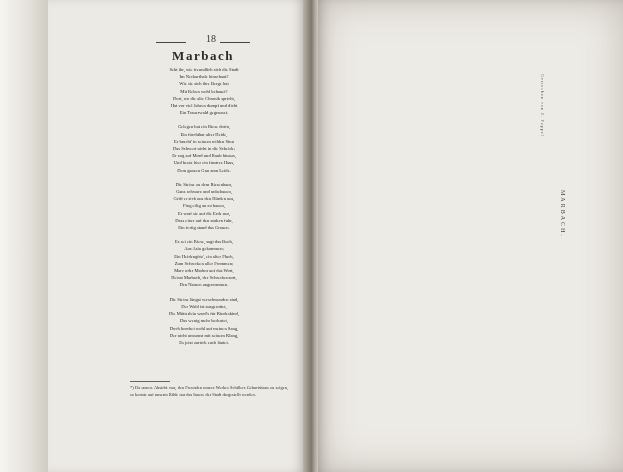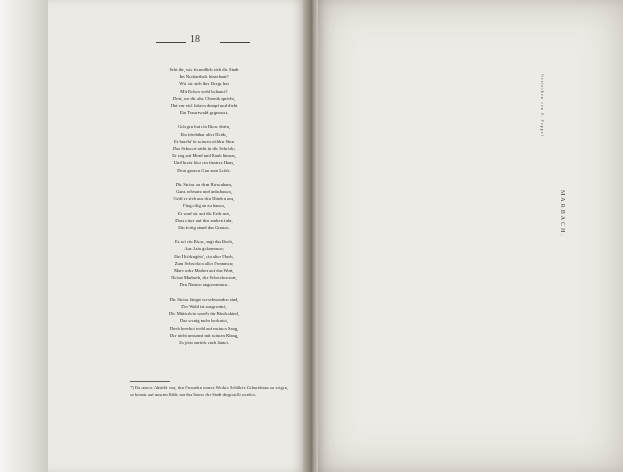--- a/index.html
+++ b/index.html
@@ -69,21 +69,21 @@
     top: 42px;
     width: 30px;
     height: 0;
     border-top: 1px solid #4a453d;
   }
   .folio {
     position: absolute;
     left: 142px;
     top: 33px;
     width: 26px;
-    text-align: left;
+    text-align: right;
     font-size: 10px;
     color: #39352e;
     font-family: "Liberation Serif", serif;
   }
   .poem-title {
     position: absolute;
     left: 96px;
     top: 48px;
     width: 118px;
     text-align: center;
@@ -164,20 +164,21 @@
 <body>
 
 <div class="scan">
 
   <div class="edge-left"></div>
 
   <div class="page-left">
     <div class="rule"></div>
     <div class="rule2"></div>
     <div class="folio">18</div>
+    <div class="poem-title">Marbach</div>
 
     <div class="stanzas">
       <div class="stanza">
         <div class="line">Seht ihr, wie freundlich sich die Stadt</div>
         <div class="line">Im Neckarthale hinschaut?</div>
         <div class="line">Wie sie sich ihre Berge hat</div>
         <div class="line">Mit Reben wohl bebauet?</div>
         <div class="line">Dort, wo die alte Chronik spricht,</div>
         <div class="line">Hat vor viel Jahren dumpf und dicht</div>
         <div class="line">Ein Trauerwald gegrauset.</div>

